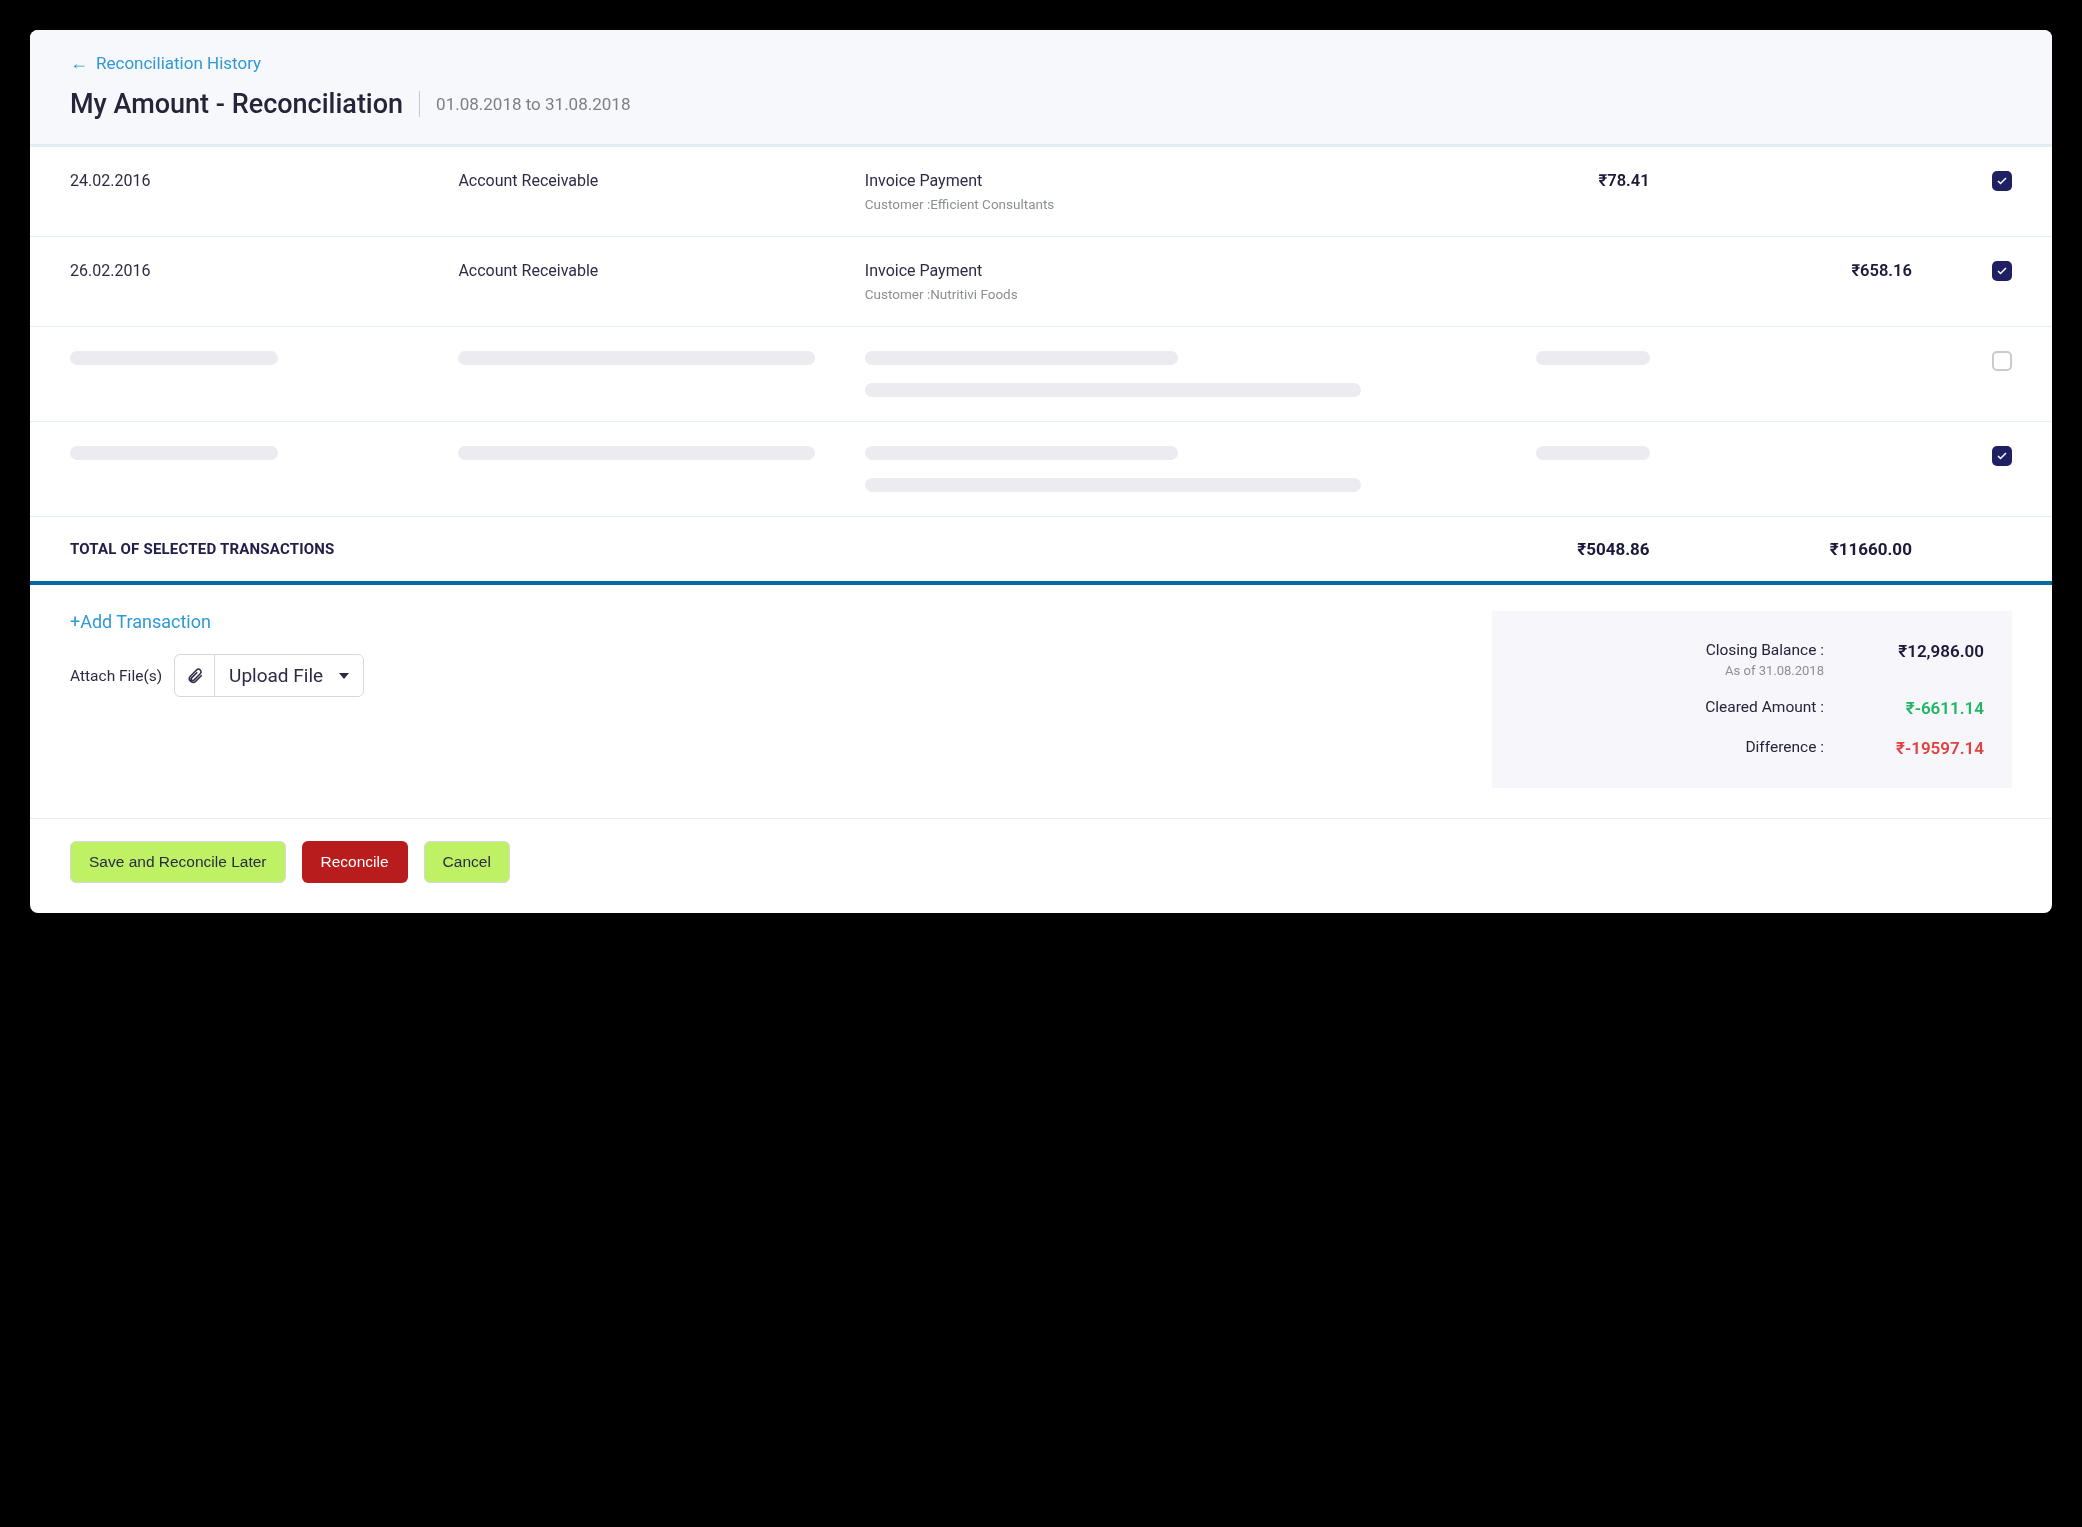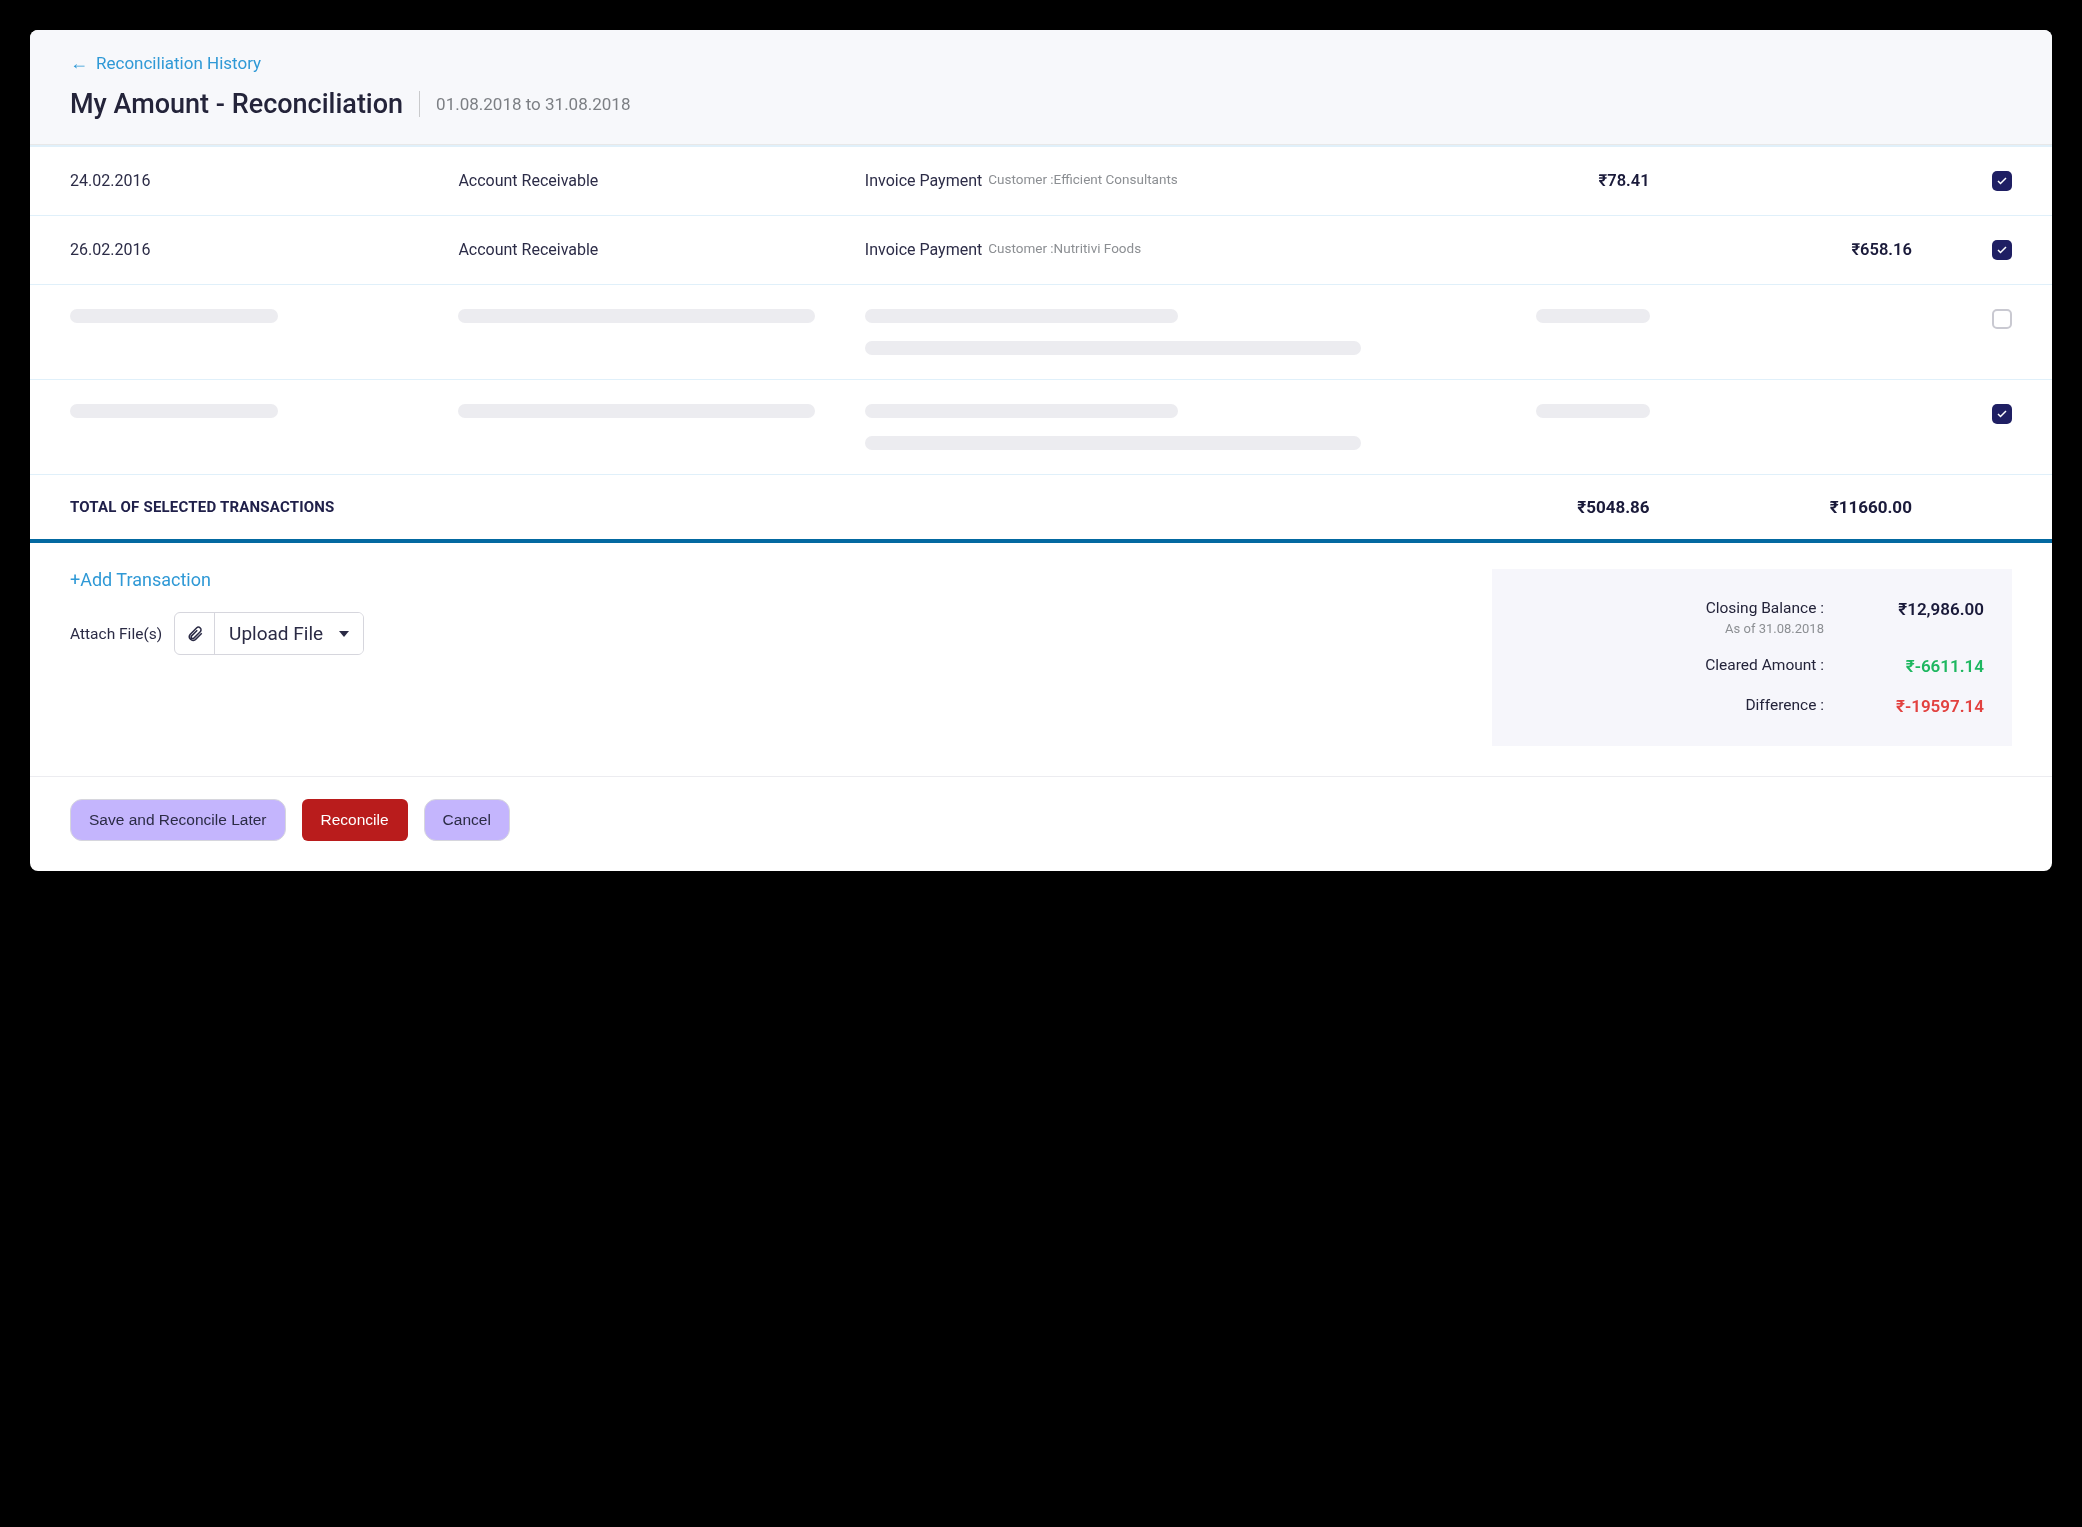--- a/index.html
+++ b/index.html
@@ -65,21 +65,21 @@
   .txn-date {
     color: #2c2c47;
     font-size: 16px;
   }
   .txn-account {
     color: #2c2c47;
     font-size: 16px;
   }
   .txn-type-col {
     display: flex;
-    flex-direction: row;
+    flex-direction: column;
     gap: 6px;
   }
   .txn-type {
     color: #2c2c47;
     font-size: 16px;
   }
   .txn-customer {
     color: #8c8f93;
     font-size: 13.5px;
   }
@@ -249,23 +249,22 @@
   }
   .btn {
     padding: 11px 18px;
     border-radius: 6px;
     font-size: 15.5px;
     cursor: pointer;
     border: 1px solid transparent;
   }
   .btn-outline {
     border-color: #d6d6dd;
-    background: #c4b5fd;
+    background: #bef264;
     color: #2b2b45;
-    border-radius: 12px;
   }
   .btn-primary {
     background: #b91c1c;
     color: #fff;
   }
 </style>
 </head>
 <body>
 
 <div class="window">

